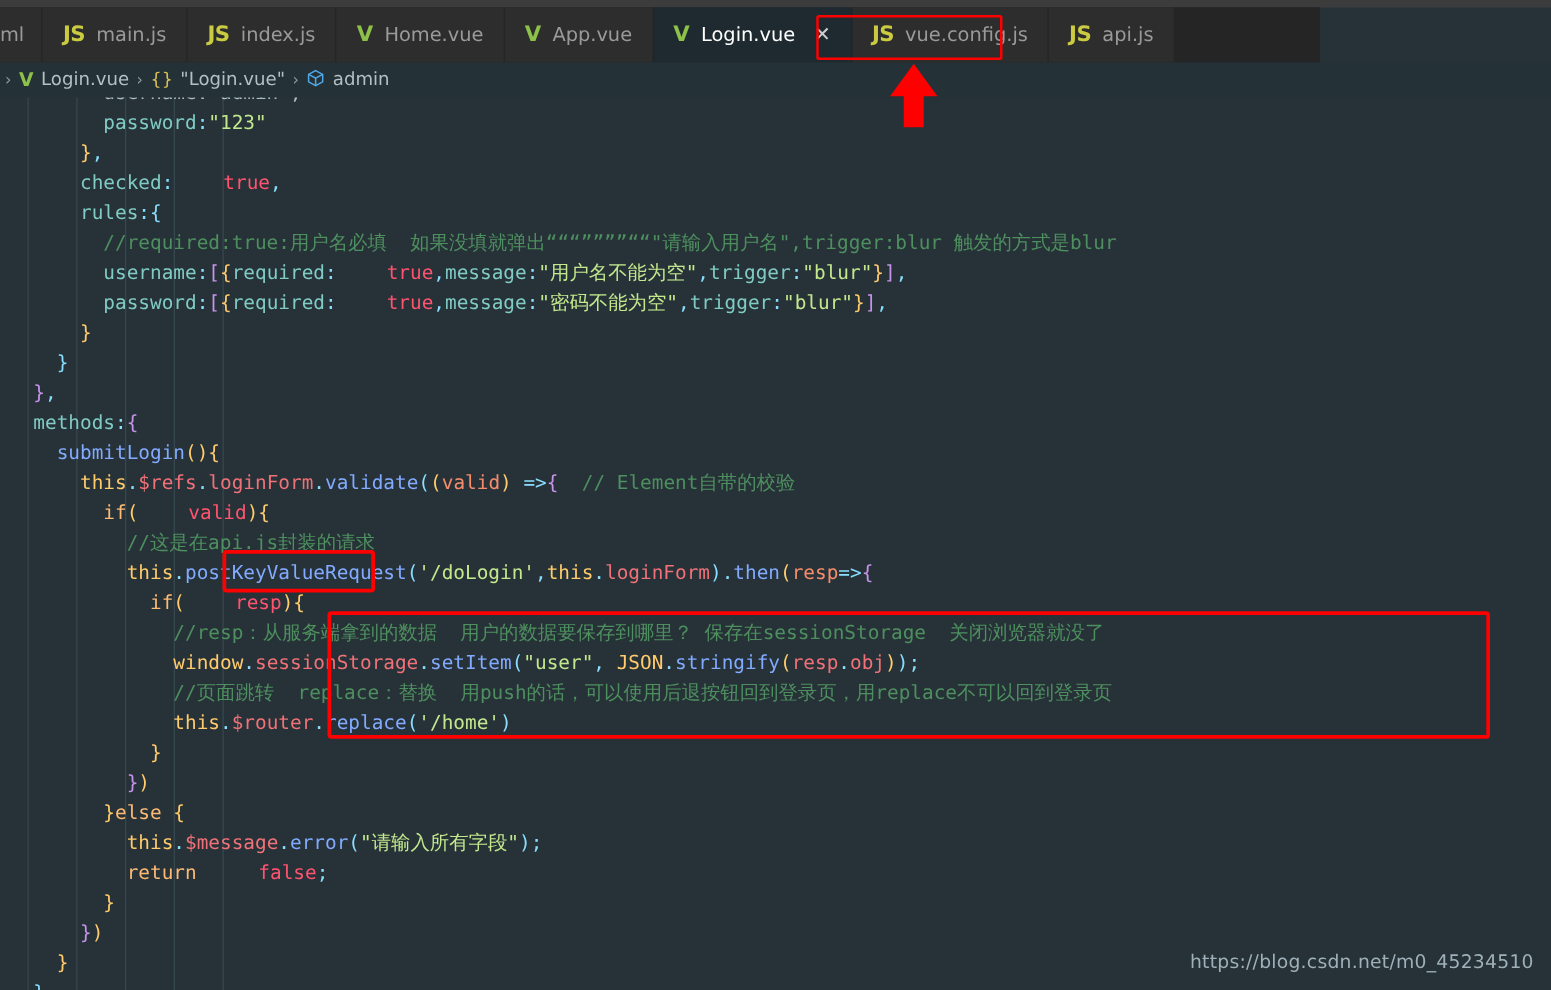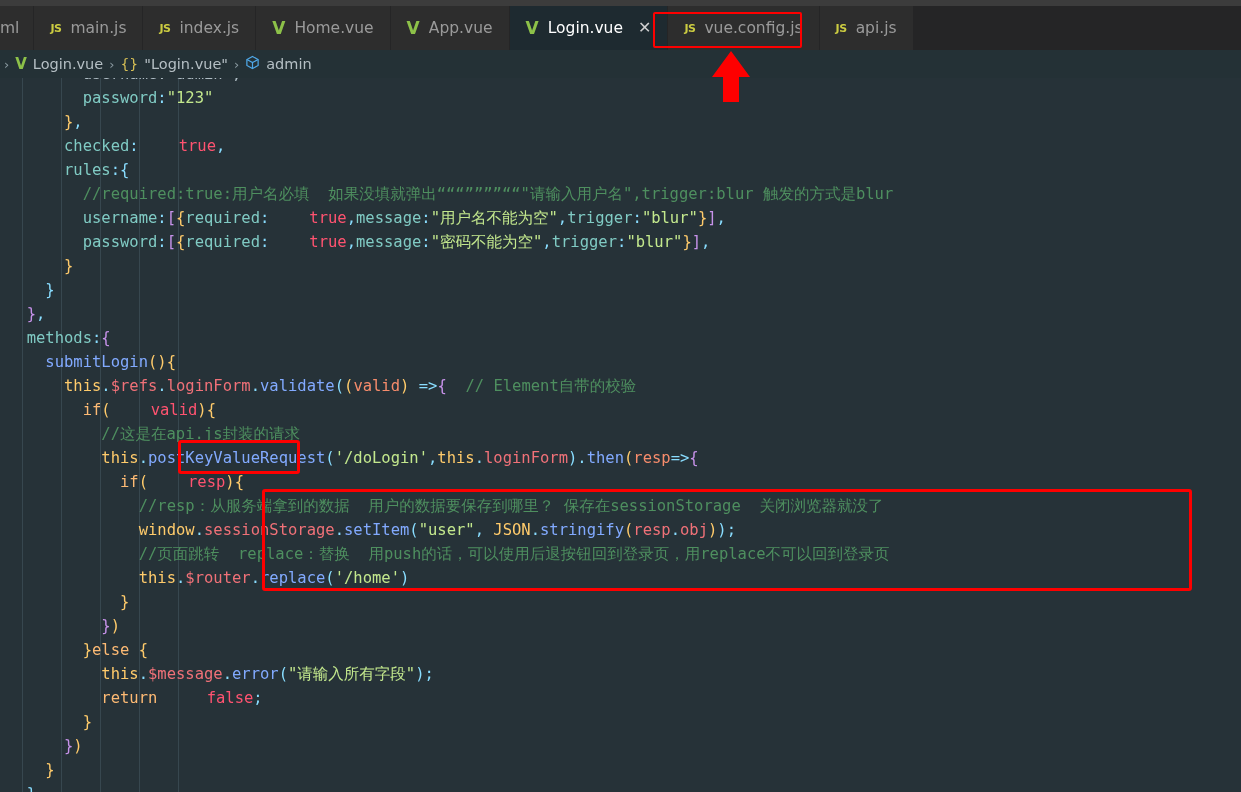--- a/index.html
+++ b/index.html
@@ -26,21 +26,21 @@
     position: absolute;
     top: 0; left: 0;
     width: 1241px; height: 6px;
     background: #3c3c3c;
   }
 
   
   .tabbar {
     position: absolute;
     top: 6px; left: 0;
-    width: 1241px; height: 44px;
+    width: 1056px; height: 44px;
     background: #252526;
     display: flex;
     align-items: stretch;
     font-family: "DejaVu Sans", sans-serif;
   }
   .tab {
     display: flex;
     align-items: center;
     gap: 9px;
     padding: 0 16px;
@@ -56,21 +56,21 @@
   .tab.active {
     background: #1e2a30;
     color: #ffffff;
   }
   .tab-icon {
     font-weight: bold;
     font-size: 13px;
     font-family: "DejaVu Sans", sans-serif;
     line-height: 1;
   }
-  .icon-js { color: #cbcb41; letter-spacing: -0.5px; font-size: 11px; }
+  .icon-js { color: #cbcb41; letter-spacing: -0.5px; font-size: 17px; }
   .icon-vue { color: #8dc149; font-size: 17px; }
   .tab-close {
     color: #cfcfcf;
     font-size: 16px;
     margin-left: 6px;
     line-height: 1;
   }
   .tabbar-filler { flex: 1; background: #252526; }
 
   
@@ -259,14 +259,15 @@
 
   <div class="anno-box box-small"></div>
   <div class="anno-box box-big"></div>
 
   <div class="arrow">
     <svg width="56" height="52" viewBox="0 0 56 52" aria-hidden="true">
       <polygon points="28,1 47,27 36,27 36,52 20,52 20,27 9,27" fill="#fe0000"></polygon>
     </svg>
   </div>
 
+  <div class="watermark">https://blog.csdn.net/m0_45234510</div>
 
 </div>
 
 </body></html>

